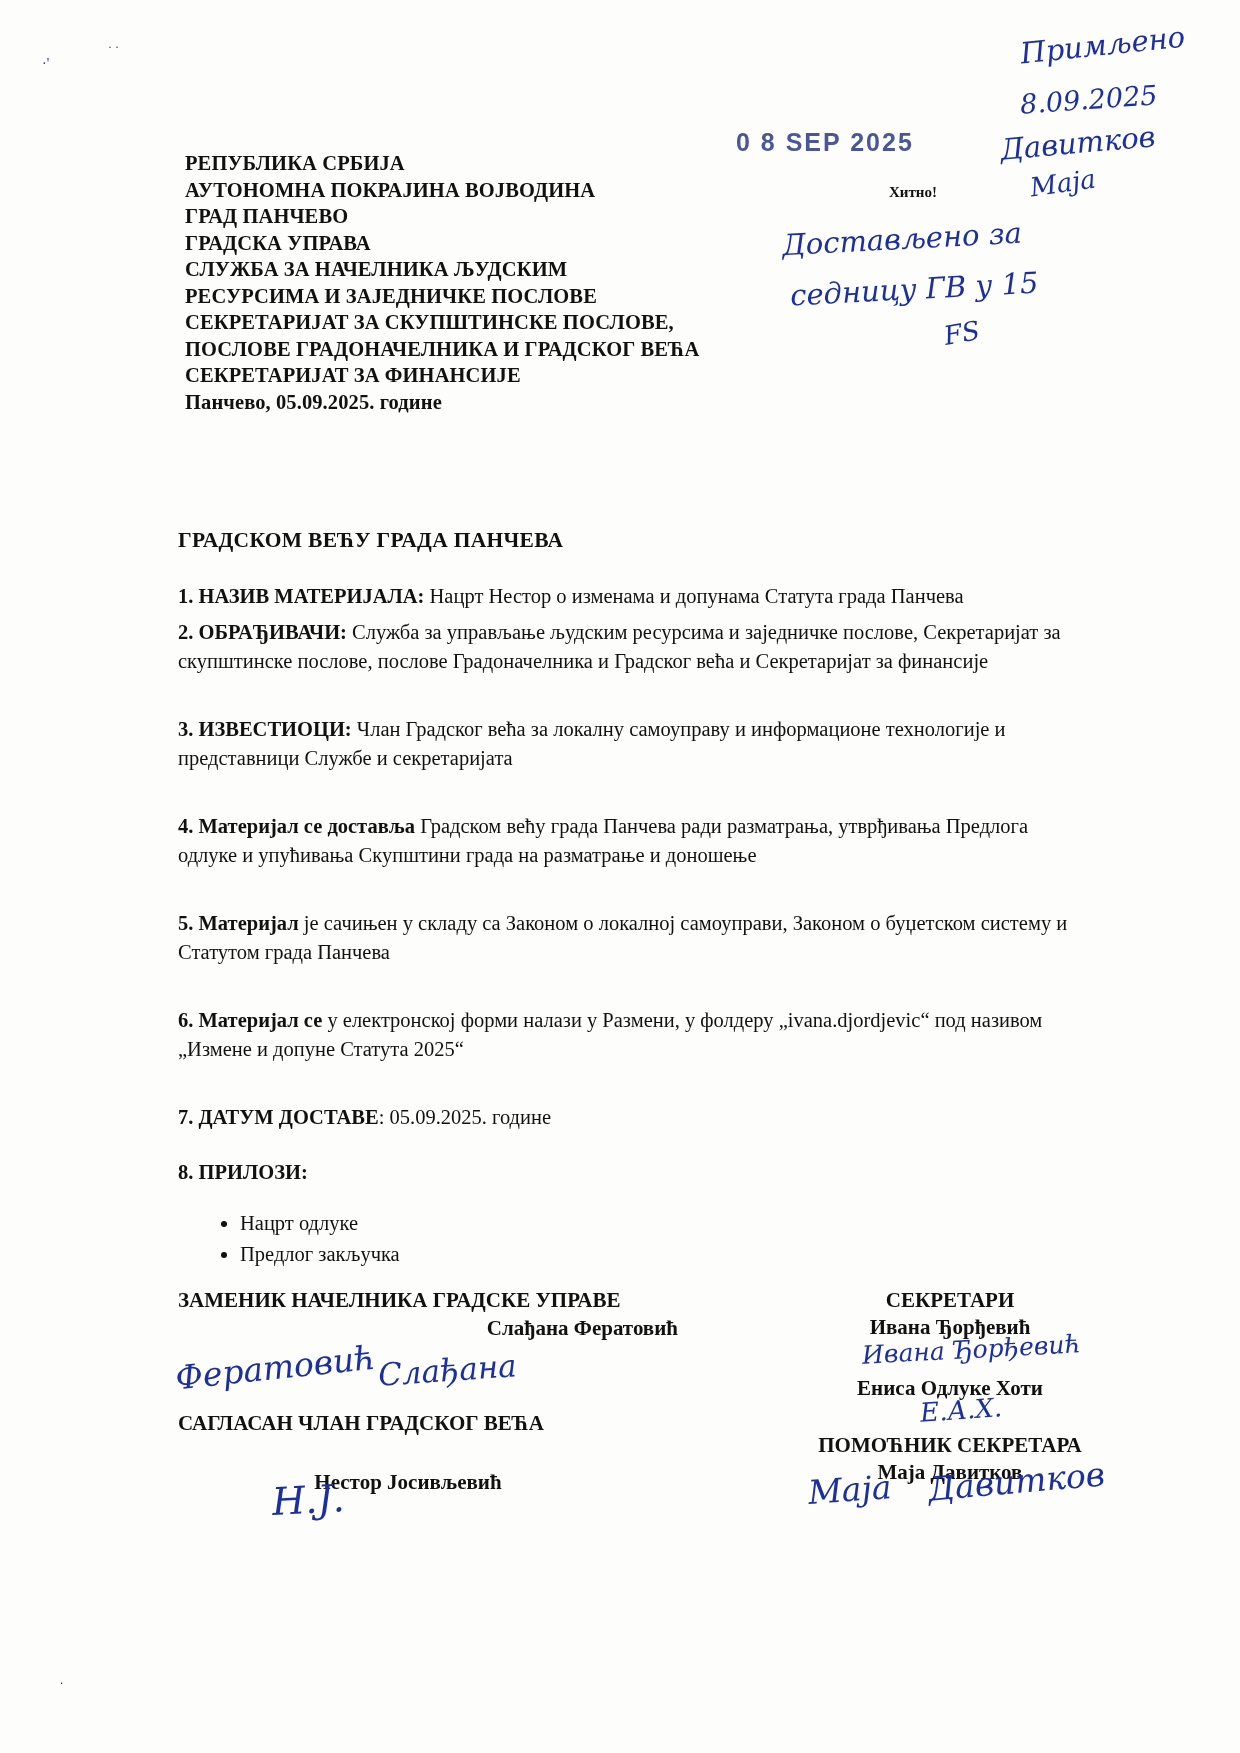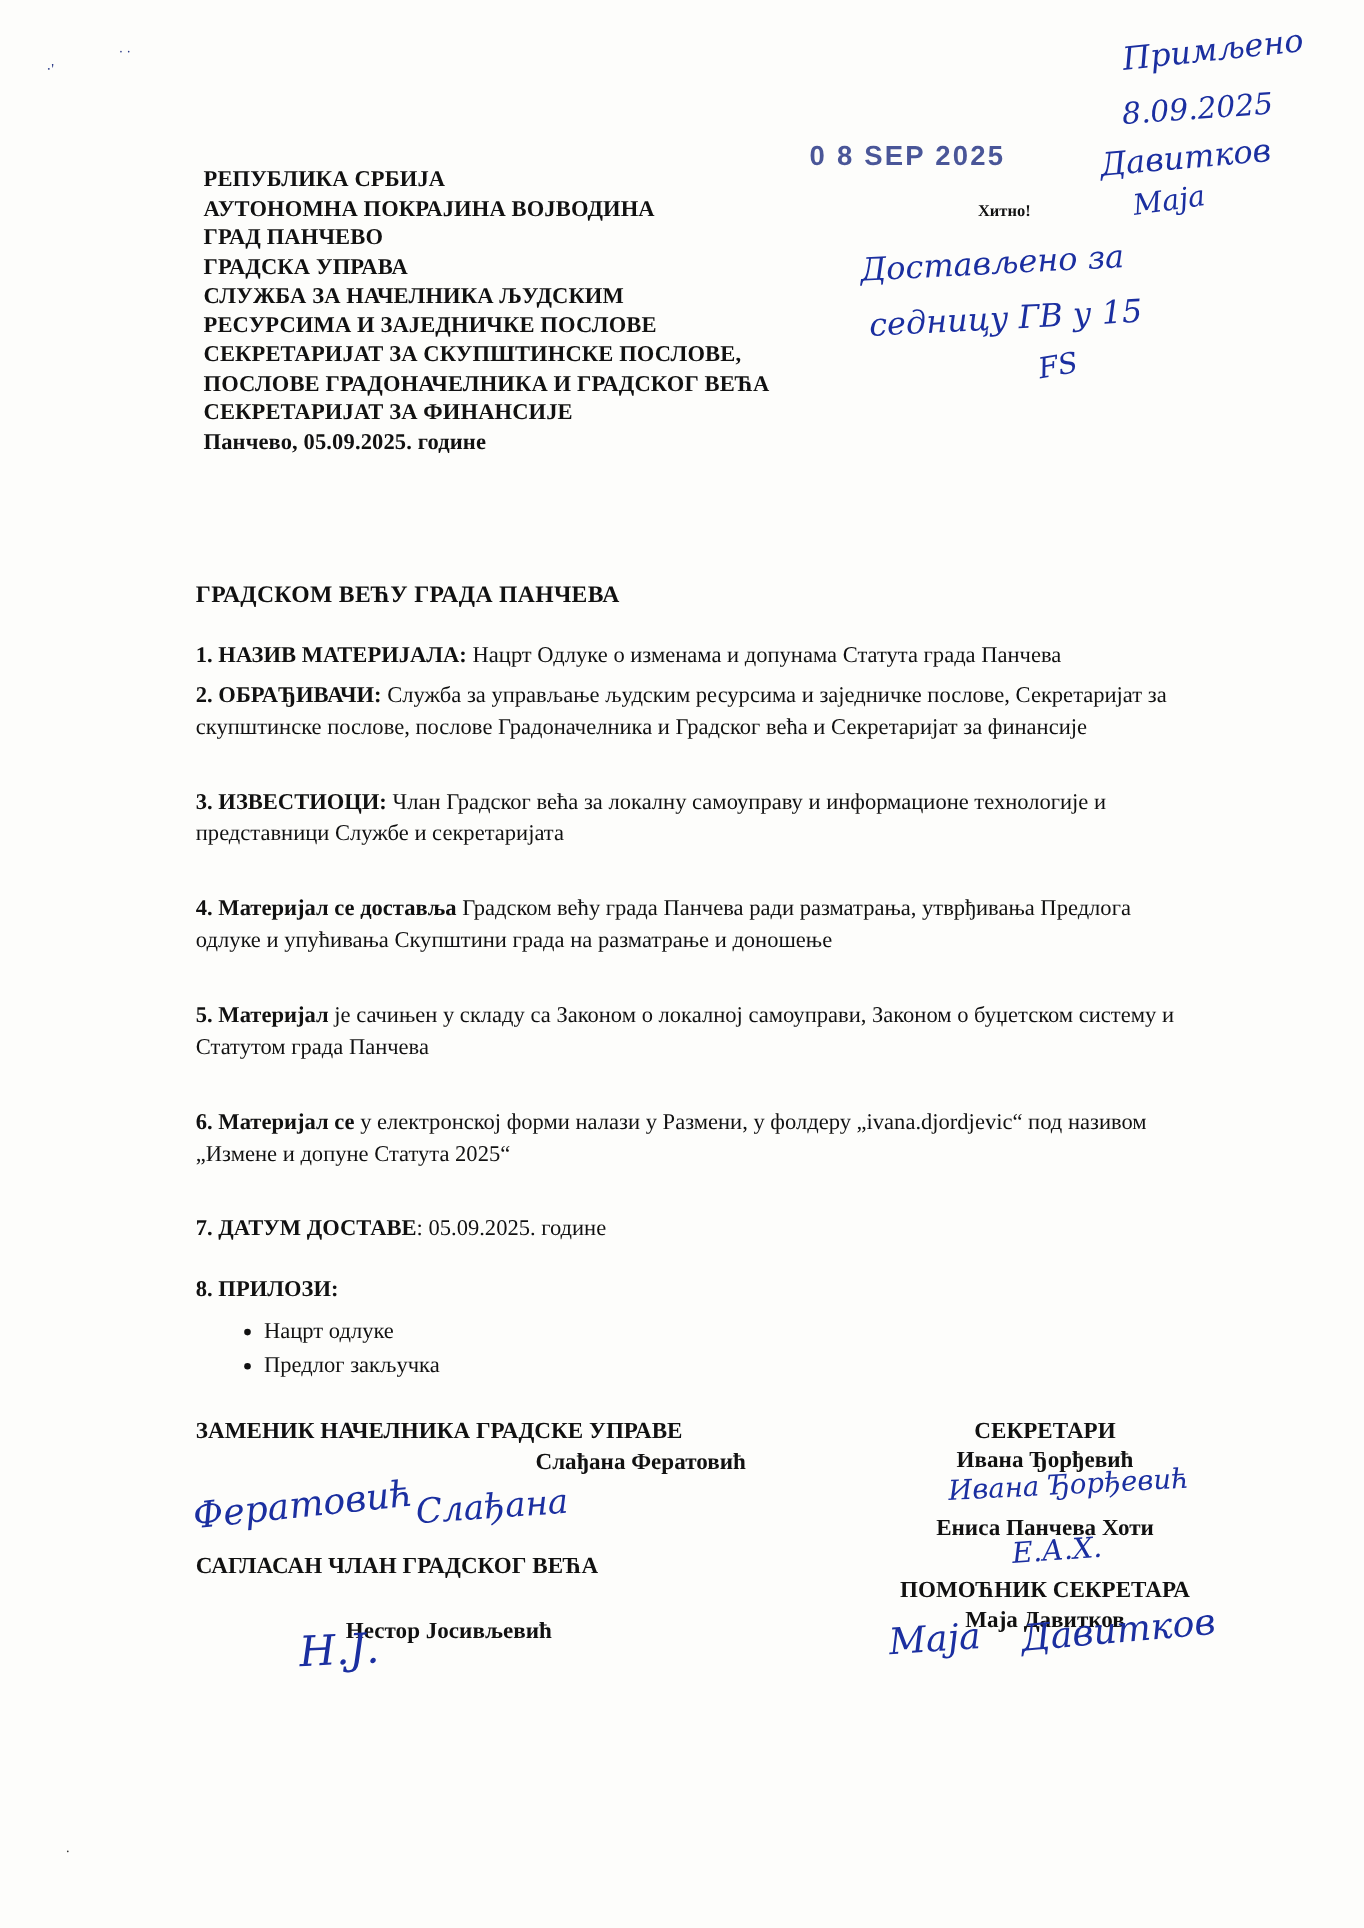--- a/index.html
+++ b/index.html
@@ -113,21 +113,21 @@
   }
   .para { margin: 0 0 6px 0; }
   .para.spaced { margin-top: 38px; }
   .para b { font-weight: bold; }
 
   .attach-title {
     margin-top: 26px;
     font-weight: bold;
   }
   ul.attach {
-    margin: 8px 0 0 0;
+    margin: 21px 0 0 0;
     padding-left: 62px;
     list-style: disc;
   }
   ul.attach li {
     margin: 0 0 2px 0;
     font-size: 20.5px;
     line-height: 29px;
   }
 
   
@@ -201,21 +201,21 @@
     <div>Панчево, 05.09.2025. године</div>
   </div>
 
   <div class="urgent">Хитно!</div>
 
   <div class="addressee">ГРАДСКОМ ВЕЋУ ГРАДА ПАНЧЕВА</div>
 
   <div class="body-wrap">
 
     <p class="para">
-      <b>1. НАЗИВ МАТЕРИЈАЛА:</b><span> Нацрт Одлуке о изменама и допунама Статута града Панчева</span>
+      <b>1. НАЗИВ МАТЕРИЈАЛА:</b><span> Нацрт Нестор о изменама и допунама Статута града Панчева</span>
     </p>
 
     <p class="para">
       <b>2. ОБРАЂИВАЧИ:</b><span> Служба за управљање људским ресурсима и заједничке послове, Секретаријат за скупштинске послове, послове Градоначелника и Градског већа и Секретаријат за финансије</span>
     </p>
 
     <p class="para spaced">
       <b>3. ИЗВЕСТИОЦИ:</b><span> Члан Градског већа за локалну самоуправу и информационе технологије и представници Службе и секретаријата</span>
     </p>
 
@@ -246,21 +246,21 @@
     <div>ЗАМЕНИК НАЧЕЛНИКА ГРАДСКЕ УПРАВЕ</div>
     <div class="name">Слађана Фератовић</div>
     <div class="consent">САГЛАСАН ЧЛАН ГРАДСКОГ ВЕЋА</div>
     <div class="consent-name">Нестор Јосивљевић</div>
   </div>
 
   <div class="sig-right">
     <div class="r-line">СЕКРЕТАРИ</div>
     <div class="r-line">Ивана Ђорђевић</div>
     <div class="gap-sm"></div>
-    <div class="r-line">Ениса Панчева Хоти</div>
+    <div class="r-line">Ениса Одлуке Хоти</div>
     <div class="gap-md"></div>
     <div class="r-line">ПОМОЋНИК СЕКРЕТАРА</div>
     <div class="r-line">Маја Давитков</div>
   </div>
 
   <div class="hand hw-sig-a">Фератовић</div>
   <div class="hand hw-sig-b">Слађана</div>
   <div class="hand hw-sig-c">Ивана Ђорђевић</div>
   <div class="hand hw-sig-d">Е.А.Х.</div>
   <div class="hand hw-sig-e">Н.Ј.</div>

